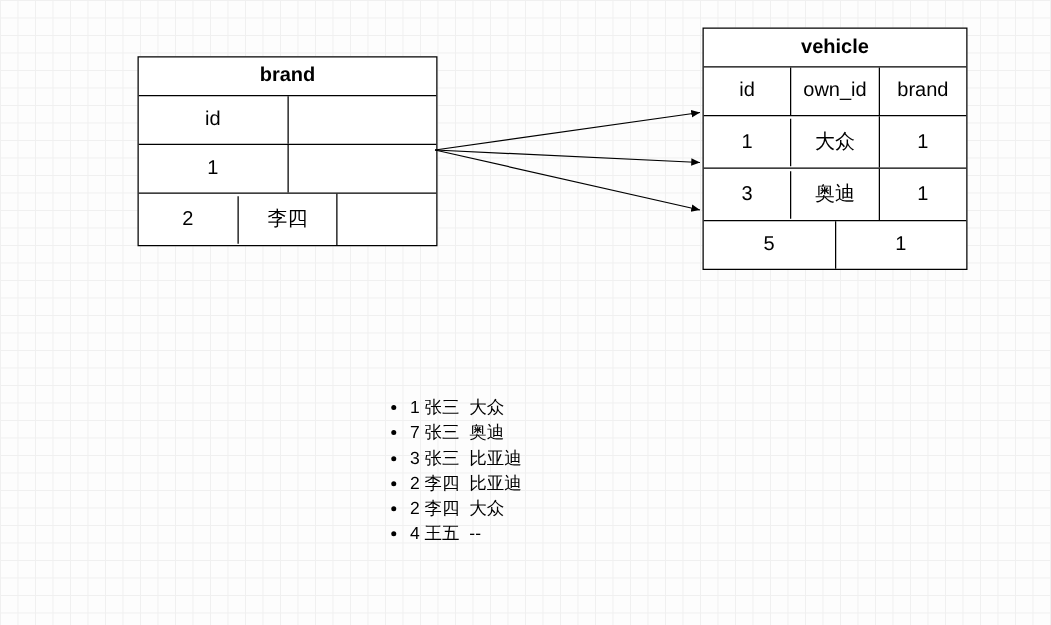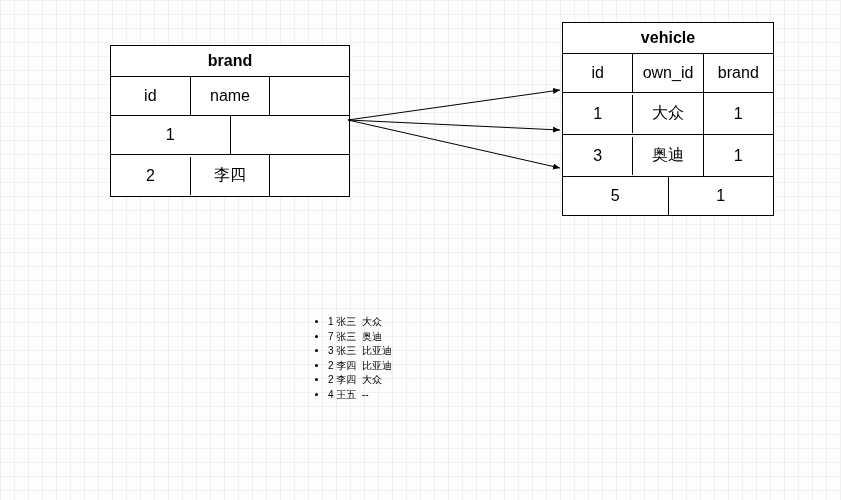--- a/index.html
+++ b/index.html
@@ -48,21 +48,21 @@
     padding: 10px 4px;
     border-right: 1px solid #000;
     min-width: 0;
   }
   .entity .cell:last-child { border-right: none; }
 
   .results {
     position: absolute;
     left: 310px;
     top: 315px;
-    font-size: 10px;
+    font-size: 14px;
     line-height: 1.45;
   }
   .results ul { margin: 0; padding-left: 18px; }
   .results li { white-space: pre; }
 
   svg.arrows {
     position: absolute;
     inset: 0;
     width: 841px;
     height: 500px;
@@ -73,21 +73,20 @@
 <body>
 
 <div class="grid-bg"></div>
 
 <div class="canvas">
 
   <div class="entity" id="owners-entity" style="left:110px; top:45px; width:238px;">
     <div class="title">brand</div>
     <div class="row">
       <div class="cell">id</div>
-      <div class="cell">name</div>
       <div class="cell"></div>
     </div>
     <div id="owners-rows">
         <div class="row">
           <div class="cell">1</div>
           <div class="cell"></div>
         </div>
         <div class="row">
           <div class="cell">2</div>
           <div class="cell">李四</div>

